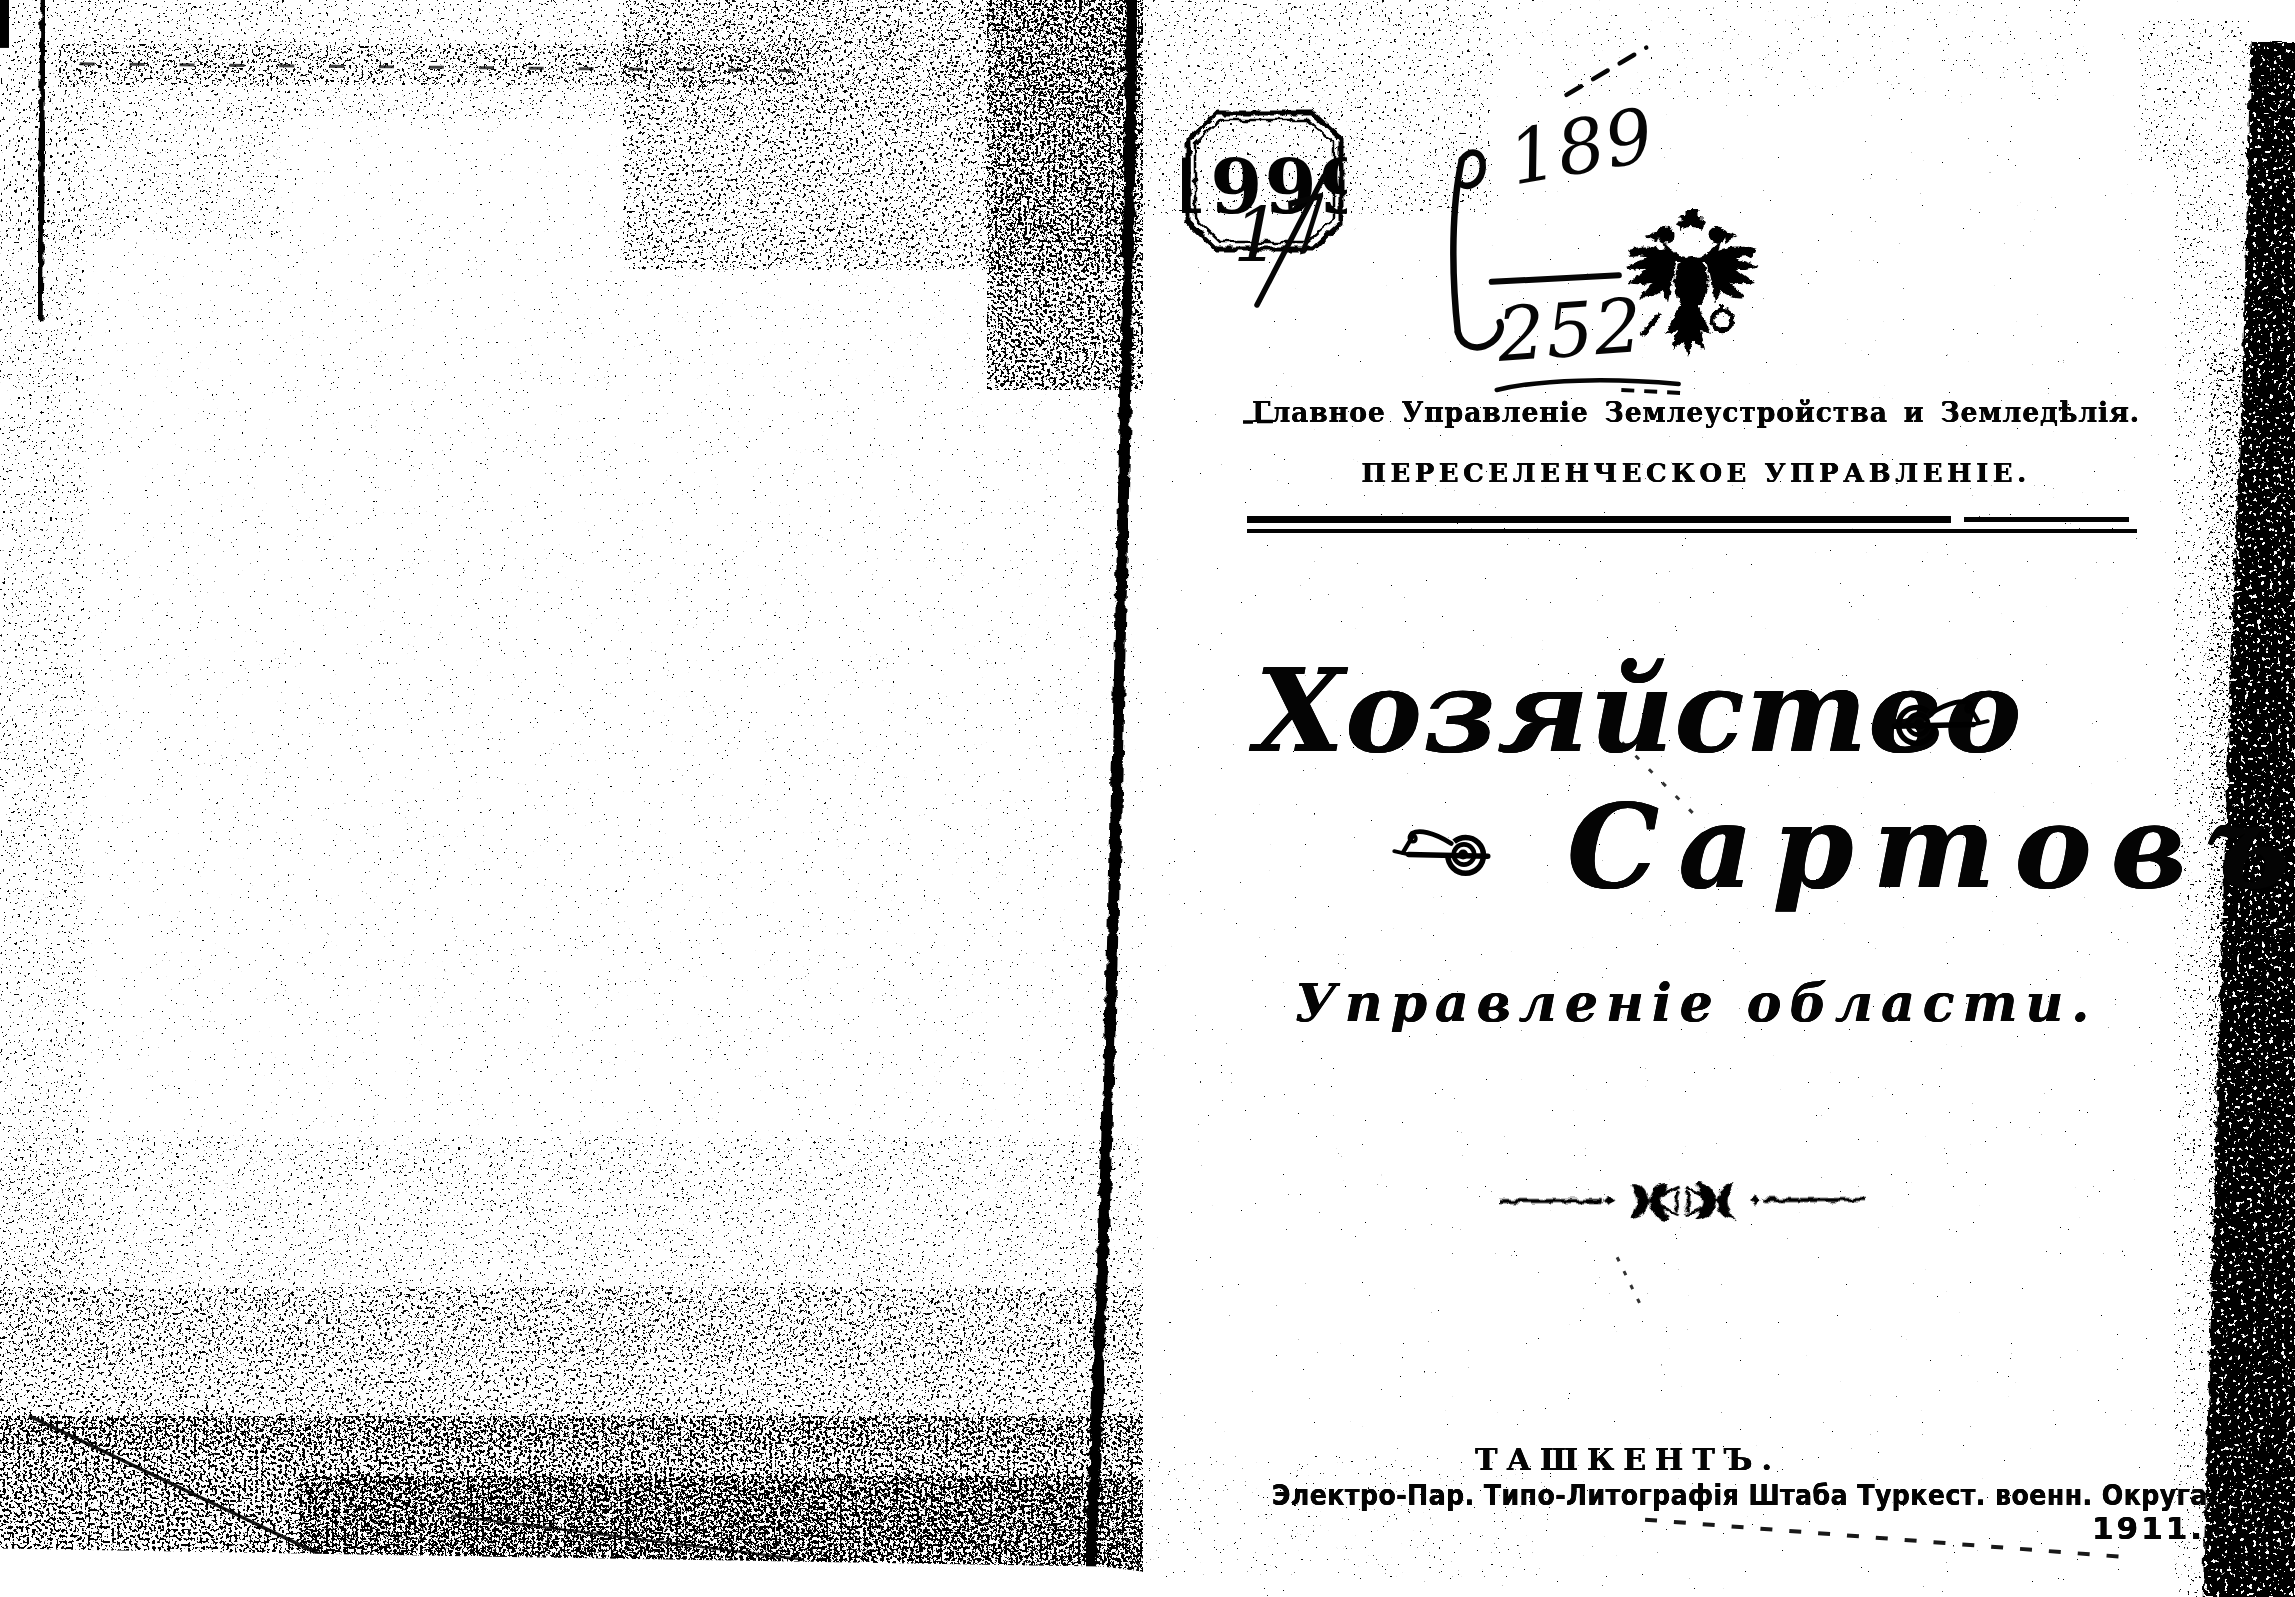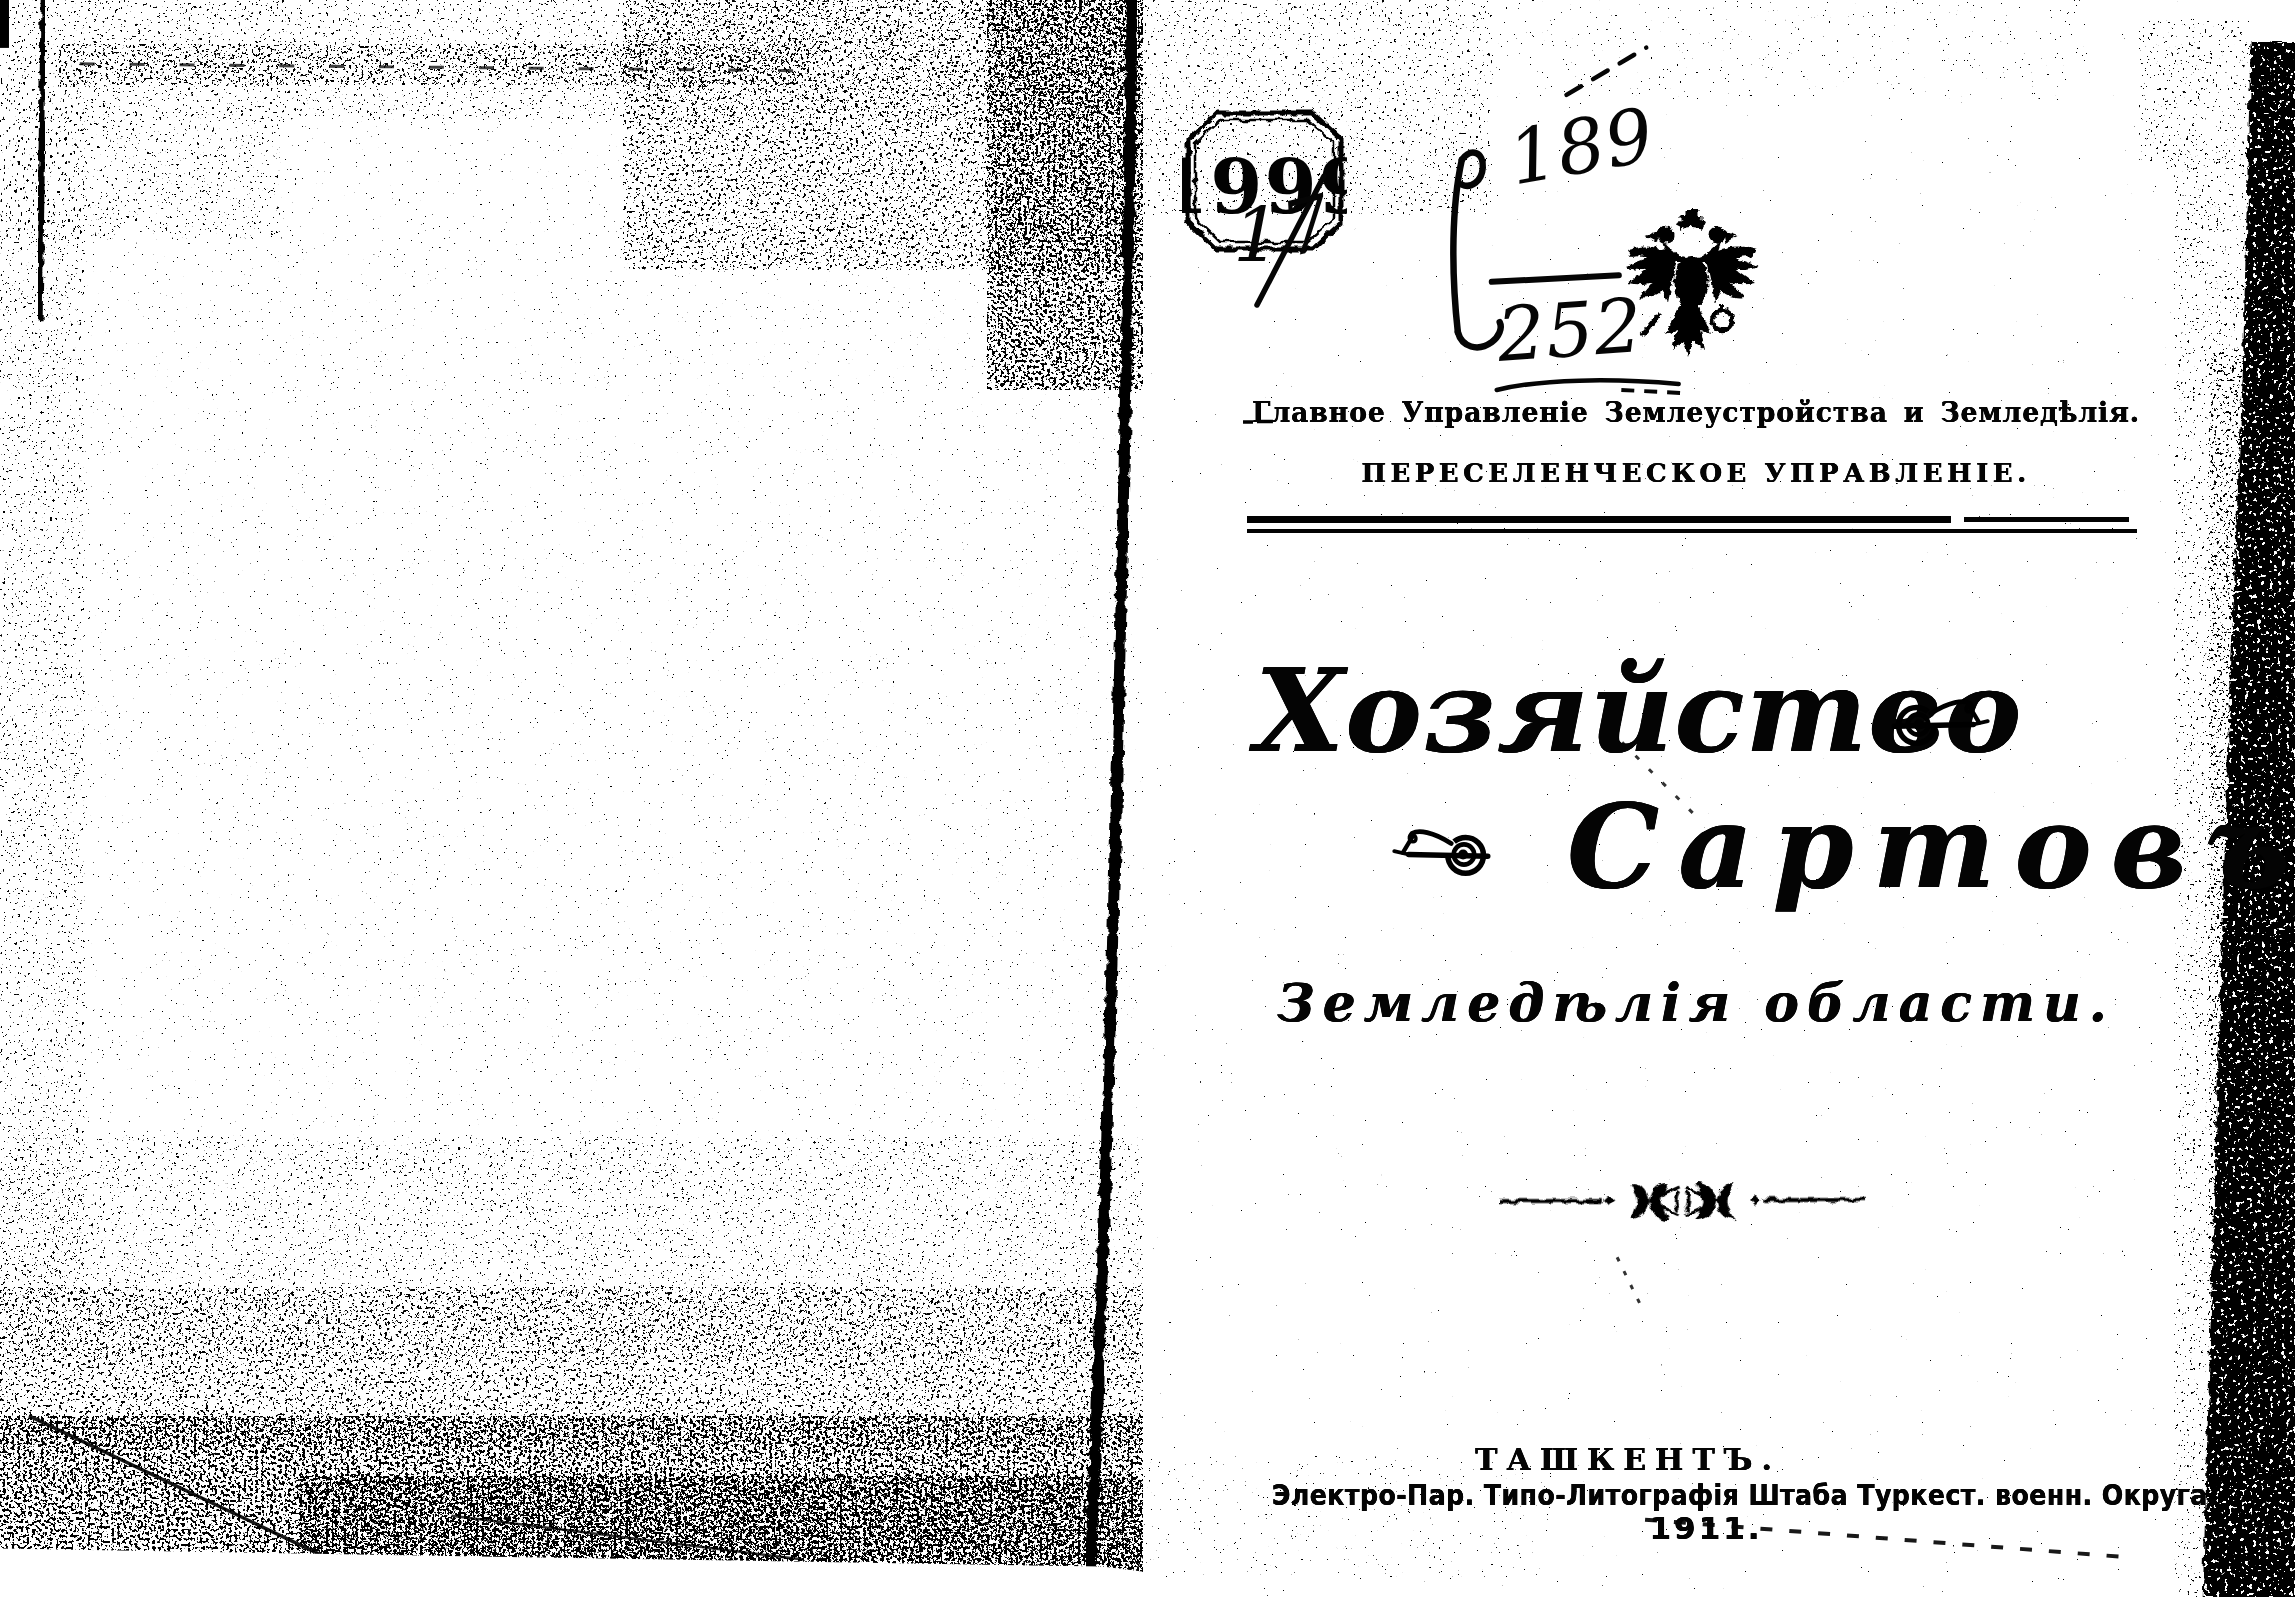--- a/index.html
+++ b/index.html
@@ -16,21 +16,21 @@
   .rule{position:absolute;background:#020202;}
   .r1a{left:1247px;top:516px;width:704px;height:6.5px;}
   .r1b{left:1964px;top:517px;width:165px;height:4.5px;}
   .r2{left:1247px;top:529px;width:890px;height:3.5px;}
   .title1{left:1255px;top:643px;font:italic 700 115px "DejaVu Serif",serif;letter-spacing:1px;}
   .title2{left:1567px;top:778px;font:italic 700 116px "DejaVu Serif",serif;letter-spacing:19px;}
   .subtitle{left:1197px;top:972px;width:998px;font:italic 700 52px "DejaVu Serif",serif;letter-spacing:8px;}
   .city{left:1129px;top:1442px;width:998px;font:700 30px "DejaVu Serif",serif;letter-spacing:9px;}
   .printer{left:1207px;top:1478px;width:998px;font:700 29px "DejaVu Sans",sans-serif;
            transform:scaleX(.87);transform-origin:50% 50%;letter-spacing:0.5px;}
-  .year{left:1207px;top:1510px;width:998px;font:700 31px "DejaVu Sans",sans-serif;letter-spacing:3px;}
+  .year{left:1207px;top:1510px;width:998px;font:700 31px "DejaVu Sans",sans-serif;letter-spacing:3px;text-align:right;}
   .stampnum{font:700 150px "DejaVu Serif",serif;letter-spacing:4px;fill:#020202;}
   .hand{font:italic 150px "DejaVu Serif",serif;fill:#050505;}
   .ornament{position:absolute;}
 </style>
 </head>
 <body>
 
 <div class="scan">
 
   <svg class="bg" viewBox="0 0 4601 3201" preserveAspectRatio="none" aria-hidden="true">
@@ -191,21 +191,21 @@
   </svg>
 
   <div class="t title2">Сартовъ</div>
 
   <svg class="ornament" style="left:1390px;top:829px" width="102" height="51" viewBox="0 0 240 120">
     <g transform="translate(240,0) scale(-1,1)">
         <use href="#orn"></use>
       </g>
   </svg>
 
-  <div class="t subtitle center">Земледѣлія области.</div>
+  <div class="t subtitle center">Управленіе области.</div>
 
   <svg class="ornament" style="left:1498px;top:1178px" width="369" height="46" viewBox="0 0 740 92">
     <g filter="url(#fRoughS)">
       <path d="M2,46 H210" stroke="#000" stroke-width="8"></path>
       <path d="M530,44 H738" stroke="#000" stroke-width="8"></path>
       <rect x="216" y="38" width="15" height="15" transform="rotate(45 223 45)" fill="#000"></rect>
       <rect x="509" y="38" width="15" height="15" transform="rotate(45 516 45)" fill="#000"></rect>
       <use href="#leafC" x="232" y="0" width="140" height="92"></use>
       <g transform="translate(508,0) scale(-1,1)">
           <use href="#leafC" width="140" height="92"></use>

